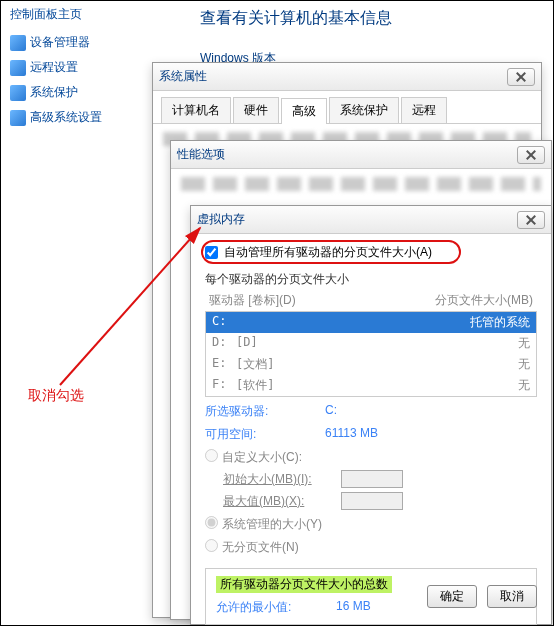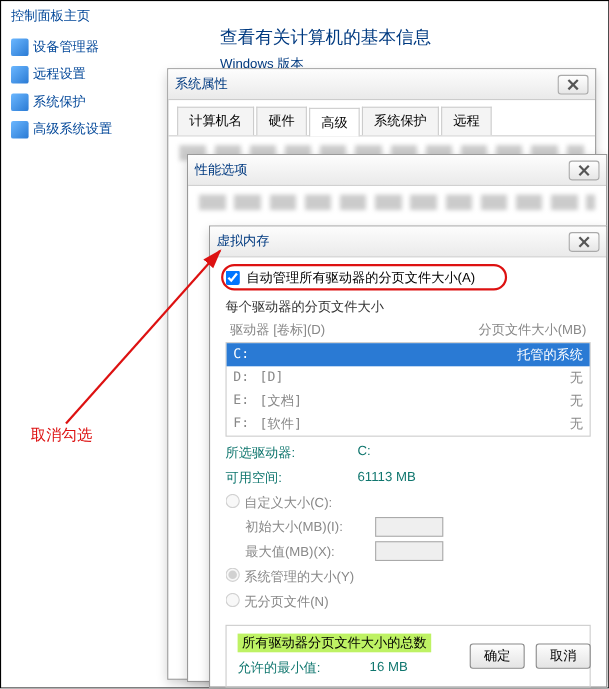--- a/index.html
+++ b/index.html
@@ -1,21 +1,21 @@
 <!DOCTYPE html>
 <html><head>
 <meta charset="utf-8">
 <style>
 * { box-sizing: border-box; margin: 0; padding: 0; }
 body { font-family: "Microsoft YaHei", SimSun, sans-serif; font-size: 12px; background: #fff; width: 554px; height: 626px; position: relative; overflow: hidden; }
 .cp-title { position: absolute; left: 10px; top: 6px; color: #004698; }
 .cp-list { position: absolute; left: 10px; top: 30px; }
 .cp-item { display: flex; align-items: center; gap: 4px; color: #004698; padding: 4px 0; cursor: pointer; }
 .cp-icon { width: 16px; height: 16px; background: linear-gradient(135deg,#6bb7ff,#2a7ad4); border-radius: 2px; flex-shrink: 0; }
-.main-title { position: absolute; left: 200px; top: 24px; color: #003a80; font-size: 16px; }
+.main-title { position: absolute; left: 200px; top: 8px; color: #003a80; font-size: 16px; }
 .win-ver { position: absolute; left: 200px; top: 50px; color: #003a80; }
 .dialog { position: absolute; background: #fff; border: 1px solid #999; box-shadow: 0 4px 10px rgba(0,0,0,.2); }
 .dlg1 { left: 152px; top: 62px; width: 390px; height: 556px; }
 .dlg2 { left: 170px; top: 140px; width: 382px; height: 480px; }
 .dlg3 { left: 190px; top: 205px; width: 362px; height: 420px; }
 .titlebar { height: 28px; display: flex; align-items: center; justify-content: space-between; padding: 0 6px; background: linear-gradient(#fdfdfd,#eaeaea); border-bottom: 1px solid #ccc; }
 .titlebar .t { color: #003a80; font-size: 12px; }
 .close-btn { width: 28px; height: 18px; border: 1px solid #aaa; border-radius: 3px; background: linear-gradient(#fefefe,#e6e6e6); display: flex; align-items: center; justify-content: center; cursor: pointer; }
 .close-x { width: 10px; height: 10px; position: relative; }
 .close-x::before, .close-x::after { content:''; position:absolute; left:4px; top:-1px; width:2px; height:12px; background:#555; }
@@ -29,24 +29,24 @@
 .cb-row { display: flex; align-items: center; gap: 6px; position: relative; }
 .oval { position: absolute; left: -4px; top: -4px; width: 260px; height: 24px; border: 2px solid #d11; border-radius: 12px; pointer-events:none; }
 .grp-label { margin-top: 10px; color: #333; }
 .drv-header { display: flex; justify-content: space-between; color: #888; margin-top: 4px; padding: 0 4px; }
 .drv-list { border: 1px solid #ccc; margin-top: 2px; background: #fff; }
 .drv-row { display: flex; padding: 2px 6px; font-family: SimSun, monospace; color: #888; }
 .drv-row .c1 { width: 24px; }
 .drv-row .c2 { flex: 1; }
 .drv-row .c3 { width: 80px; text-align: right; }
 .drv-row.sel { background: #2a7ad4; color: #fff; }
-.info-row { display: flex; margin-top: 6px; color: #0f766e; }
+.info-row { display: flex; margin-top: 6px; color: #3b82f6; }
 .info-row .lbl { width: 120px; }
 .radio-row { display: flex; align-items: flex-start; gap: 4px; margin-top: 6px; color: #888; }
-.inline-field { display: flex; align-items: center; gap: 8px; margin-left: 18px; margin-top: 4px; color: #888; }
+.inline-field { display: flex; align-items: center; gap: 8px; margin-left: 18px; margin-top: 4px; color: #888; text-decoration: underline; }
 .inline-field .fl { width: 110px; }
 .tbox { width: 62px; height: 18px; border: 1px solid #aaa; background: #efefef; }
 .btn { border: 1px solid #888; border-radius: 3px; background: linear-gradient(#fdfdfd,#e4e4e4); padding: 2px 12px; cursor: pointer; font-size: 12px; }
 .btn[disabled] { color: #888; cursor: default; }
 .set-btn { margin-left: 200px; margin-top: -22px; }
 .totals-box { border: 1px solid #ccc; margin-top: 12px; padding: 8px 10px; }
 .totals-title { margin-top: -16px; background: #bef264; display: inline-block; padding: 0 4px; }
 .bot-btns { display: flex; justify-content: flex-end; gap: 10px; padding: 10px 14px; position: absolute; bottom: 6px; right: 0; left: 0; }
 .dlg1-bot { display: flex; justify-content: flex-end; gap: 6px; position: absolute; bottom: 6px; right: 10px; }
 svg.arrow { position: absolute; left: 0; top: 0; width: 554px; height: 626px; pointer-events: none; }

